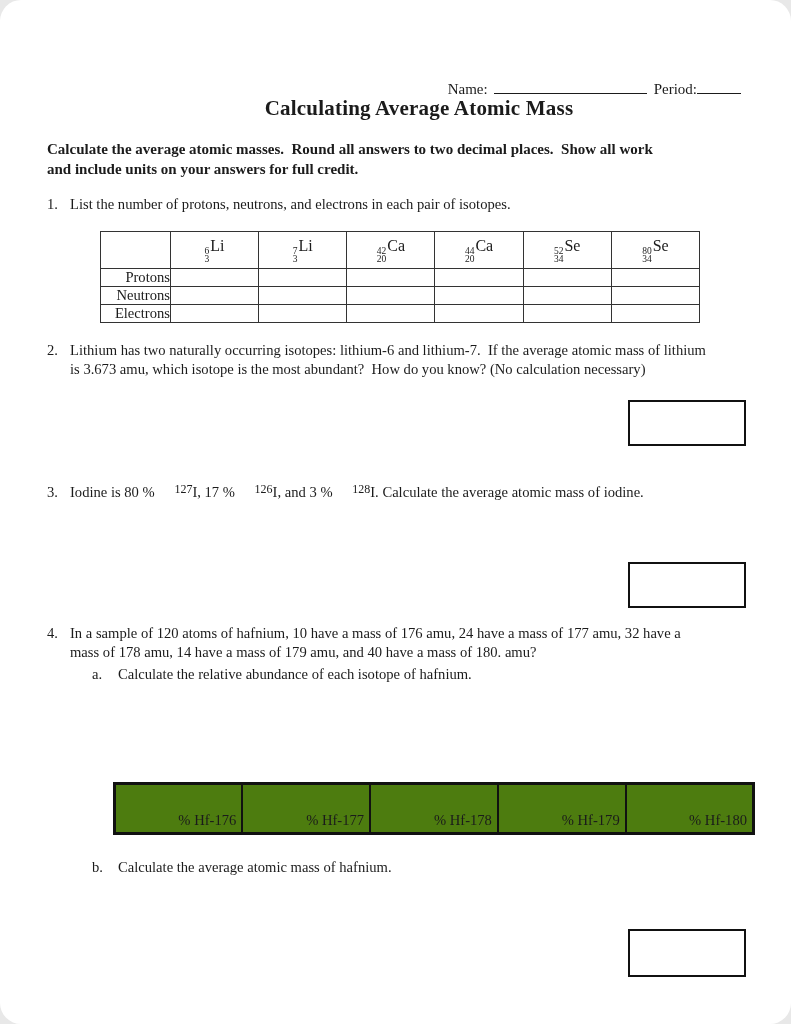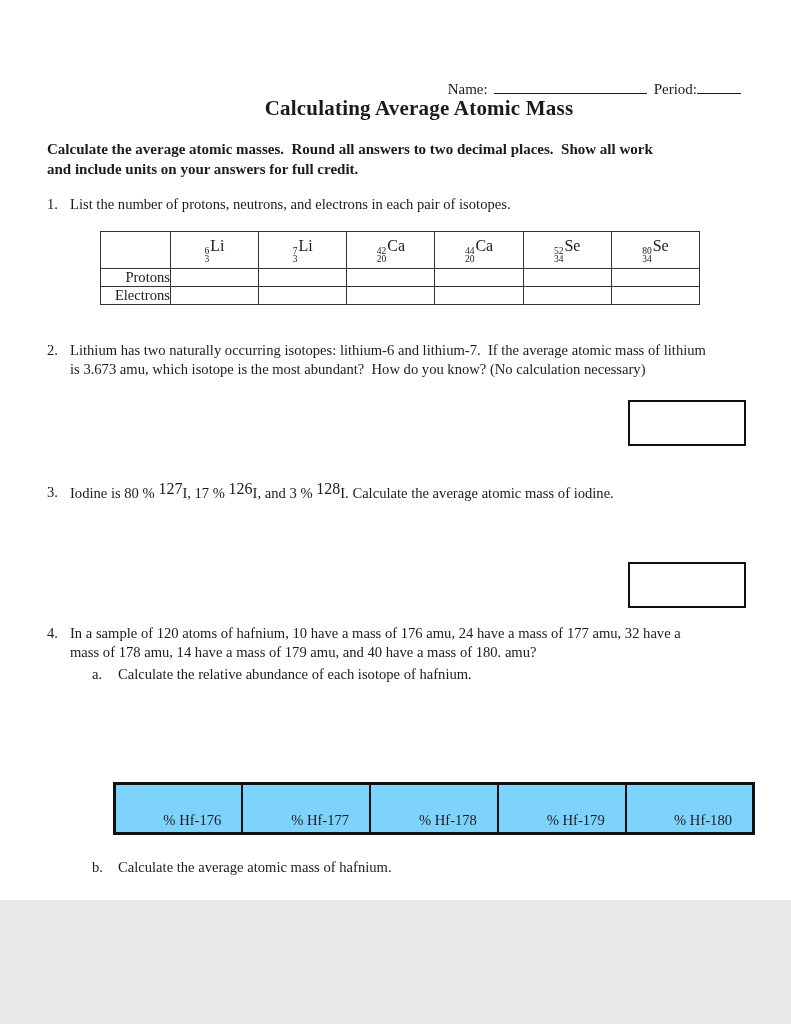--- a/index.html
+++ b/index.html
@@ -1,25 +1,26 @@
 <!DOCTYPE html>
 <html><head>
 <meta charset="utf-8">
 <style>
   * { margin: 0; padding: 0; box-sizing: border-box; }
   html, body { background: #e8e8e8; }
   .page {
     position: relative;
     width: 791px;
-    height: 900px;
+    height: 1024px;
     margin: 0 auto;
     background: #ffffff;
     font-family: "Liberation Serif", serif;
     color: #1b1b1b;
     overflow: hidden;
+    border-radius: 21px;
   }
   .abs { position: absolute; }
 
   
   .header-line {
     top: 62px; right: 50px;
     font-size: 15px;
     white-space: pre;
   }
   .blank-line {
@@ -57,23 +58,24 @@
   }
   .q-num { width: 23px; flex: none; }
   .sub-item {
     left: 92px;
     font-size: 14.6px;
     line-height: 19px;
     display: flex;
   }
   .sub-num { width: 26px; flex: none; }
   .sup {
-    font-size: 16px;
+    font-size: 12px;
     position: relative;
     top: -4.5px;
+    margin-left: 16px;
   }
 
   
   .iso-table {
     top: 231px; left: 100px;
     border-collapse: collapse;
     table-layout: fixed;
     width: 600px;
   }
   .iso-table th, .iso-table td {
@@ -107,22 +109,22 @@
     table-layout: fixed;
     width: 642px;
     border: 3px solid #111;
   }
   .hf-table td {
     border: 2.5px solid #111;
     height: 50px;
     vertical-align: bottom;
     text-align: right;
     font-size: 14.6px;
-    padding: 2px 20px 3px 2px;
-    background: #7dd3fc;
+    padding: 2px 5px 3px 2px;
+    background: #4d7c0f;
   }
 
   
   .answer-box {
     border: 2.2px solid #111;
     width: 118px;
     height: 46px;
     background: #fff;
   }
   .box-q2 { top: 400px; left: 628px; }
@@ -204,20 +206,29 @@
           <span class="iso-nums">
               <span>80</span>
               <span>34</span>
             </span><span class="iso-sym">Se</span>
         </th>
       </tr>
     </thead>
     <tbody>
       <tr>
         <th>Protons</th>
+        <td></td>
+        <td></td>
+        <td></td>
+        <td></td>
+        <td></td>
+        <td></td>
+      </tr>
+      <tr>
+        <th>Neutrons</th>
         <td></td>
         <td></td>
         <td></td>
         <td></td>
         <td></td>
         <td></td>
       </tr>
       <tr>
         <th>Electrons</th>
         <td></td>

